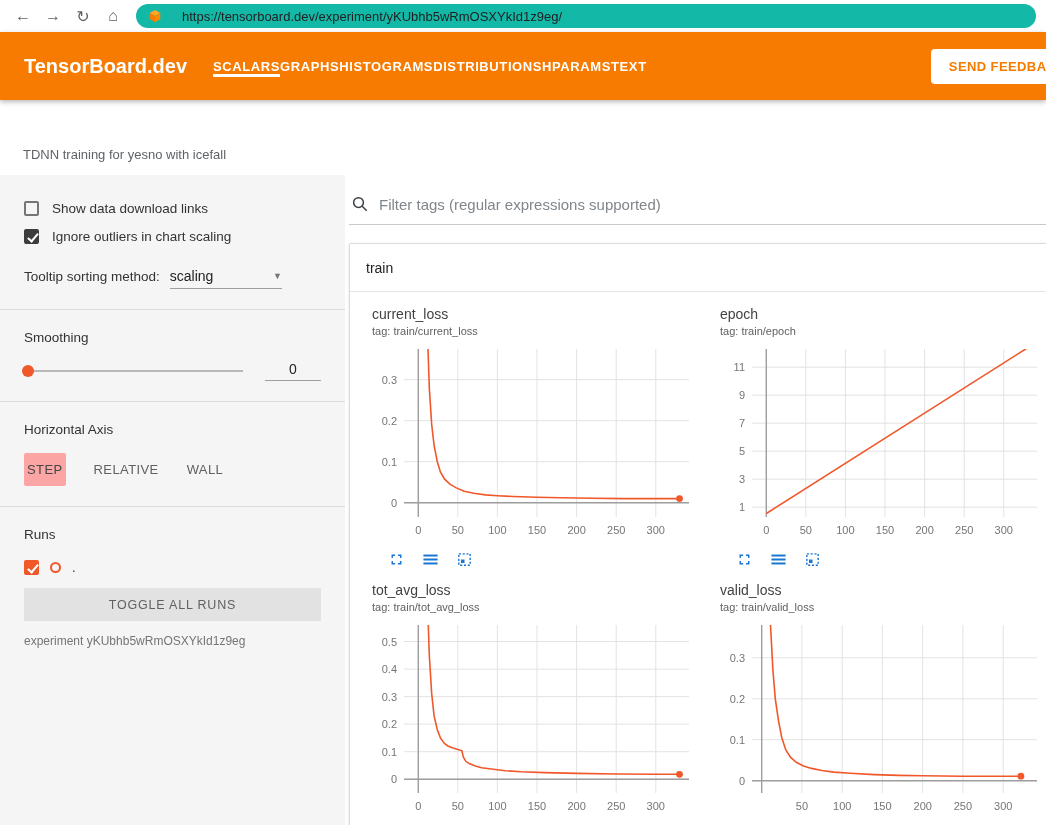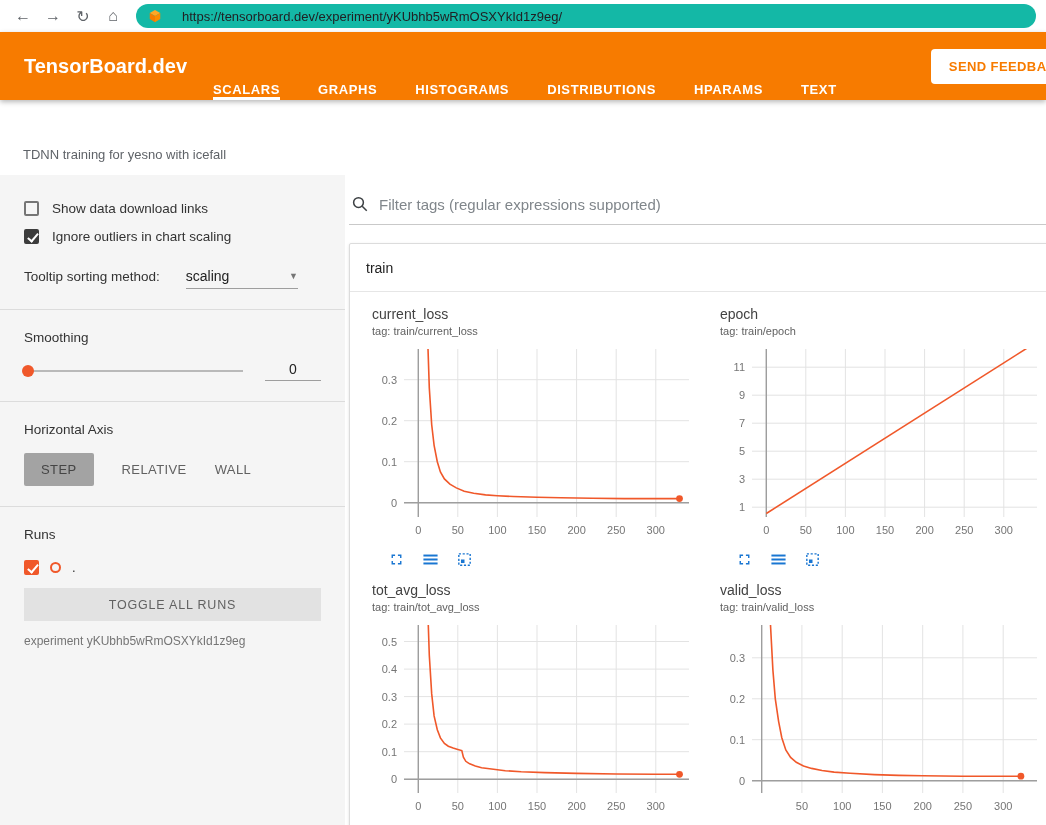--- a/index.html
+++ b/index.html
@@ -7,53 +7,53 @@
 
 
 .browser{height:32px;display:flex;align-items:center;gap:4px;padding:0 10px;background:#fff}
 .bicon{width:26px;text-align:center;font-size:16px;color:#5f6368;cursor:pointer;user-select:none}
 .addr{flex:1;height:24px;background:#14b8a6;border-radius:13px;display:flex;align-items:center;gap:20px;padding:0 12px;margin-left:6px}
 .addr .url{font-size:13px;color:#202124}
 
 
 .tbheader{height:68px;background:#f77b00;display:flex;align-items:stretch;padding-left:24px;color:#fff;box-shadow:0 2px 5px rgba(0,0,0,.28);position:relative;z-index:5}
 .brand{font-size:20px;font-weight:bold;align-self:center;width:189px;flex-shrink:0}
-.tabs{display:flex;gap:38px;align-items:flex-end}
+.tabs{display:flex;align-items:center}
 .tab{display:flex;align-items:center;font-size:13px;font-weight:bold;letter-spacing:.6px;cursor:pointer;border-bottom:3px solid transparent;padding-top:3px;white-space:nowrap}
 .tab.active{border-bottom-color:#fff}
 .feedback{margin-left:auto;align-self:center;background:#fff;color:#f77b00;font-size:13px;font-weight:bold;letter-spacing:.4px;padding:10px 18px;border-radius:4px;border:none;margin-right:-38px;white-space:nowrap;cursor:pointer;font-family:inherit}
 
 
 .descbar{height:75px;display:flex;align-items:flex-end;padding:0 0 13px 23px;background:#fff}
 .descbar span{font-size:13px;color:#5f6368}
 
 
 .content{display:flex;height:650px}
 .sidebar{width:345px;background:#f5f5f5;padding:26px 24px 0;flex-shrink:0;overflow:hidden}
 .main{flex:1;background:#fff;padding:14px 0 0 4px;overflow:hidden}
 
 
 .cbrow{display:flex;align-items:flex-end;gap:13px;margin-bottom:13px}
 .cb{width:15px;height:15px;border:2px solid #757575;border-radius:2px;position:relative;flex-shrink:0;cursor:pointer;background:#f5f5f5}
 .cb.checked{background:#3c3c3c;border-color:#3c3c3c}
 .cb.checked::after{content:"";position:absolute;left:4px;top:0;width:4px;height:9px;border:solid #fff;border-width:0 2px 2px 0;transform:rotate(40deg)}
 .cb.orange.checked{background:#f0582a;border-color:#f0582a}
 .cblabel{font-size:13.5px;color:#333}
-.tooltip-row{display:flex;align-items:baseline;gap:26px;margin-top:24px}
+.tooltip-row{display:flex;align-items:baseline;gap:10px;margin-top:24px}
 .select{width:112px;border-bottom:1px solid #9e9e9e;display:flex;justify-content:space-between;align-items:center;font-size:14px;color:#222;padding-bottom:4px;cursor:pointer}
 .select .arrow{font-size:9px;color:#757575}
 .divider{height:1px;background:#dcdcdc;margin:20px -24px}
 .section-label{font-size:13.5px;color:#333;margin-bottom:16px}
 .slider-row{display:flex;align-items:center;gap:22px}
 .slider{flex:1;height:2px;background:#b9b9b9;position:relative;cursor:pointer}
 .slider .thumb{position:absolute;left:0;top:50%;transform:translate(-2px,-50%);width:12px;height:12px;border-radius:50%;background:#f0582a}
 .slider-value{width:56px;text-align:center;font-size:14px;color:#222;border-bottom:1px solid #9e9e9e;padding-bottom:3px}
 .axis-buttons{display:flex;align-items:center;gap:28px;margin-top:14px}
 .axis-btn{font-size:13px;letter-spacing:.4px;color:#616161;cursor:pointer}
-.axis-btn.selected{background:#a3a3a3;color:#454545;padding:9px 17px;border-radius:2px}
+.axis-btn.selected{background:#fca5a5;color:#454545;padding:9px 3px;border-radius:2px}
 .runs-filter{border:none;outline:none;background:transparent;border-bottom:1px solid #9e9e9e;width:100%;padding:0 0 6px;margin-top:14px;font-size:13px;color:#333;font-family:inherit}
 .runs-filter::placeholder{color:#8a8a8a}
 .run-row{display:flex;align-items:center;gap:11px;margin:18px 0 13px}
 .run-circle{width:11px;height:11px;border-radius:50%;border:2px solid #f0582a;flex-shrink:0}
 .run-name{font-size:13px;color:#333}
 .toggle-btn{width:100%;height:33px;background:#e2e2e2;border:none;color:#616161;font-size:12.5px;letter-spacing:.8px;font-family:Liberation Sans, sans-serif;cursor:pointer}
 .exp-label{font-size:12px;color:#757575;margin-top:13px}
 
 
 .filter-row{display:flex;align-items:center;gap:10px;border-bottom:1px solid #c9c9c9;padding:6px 0 11px 2px}

